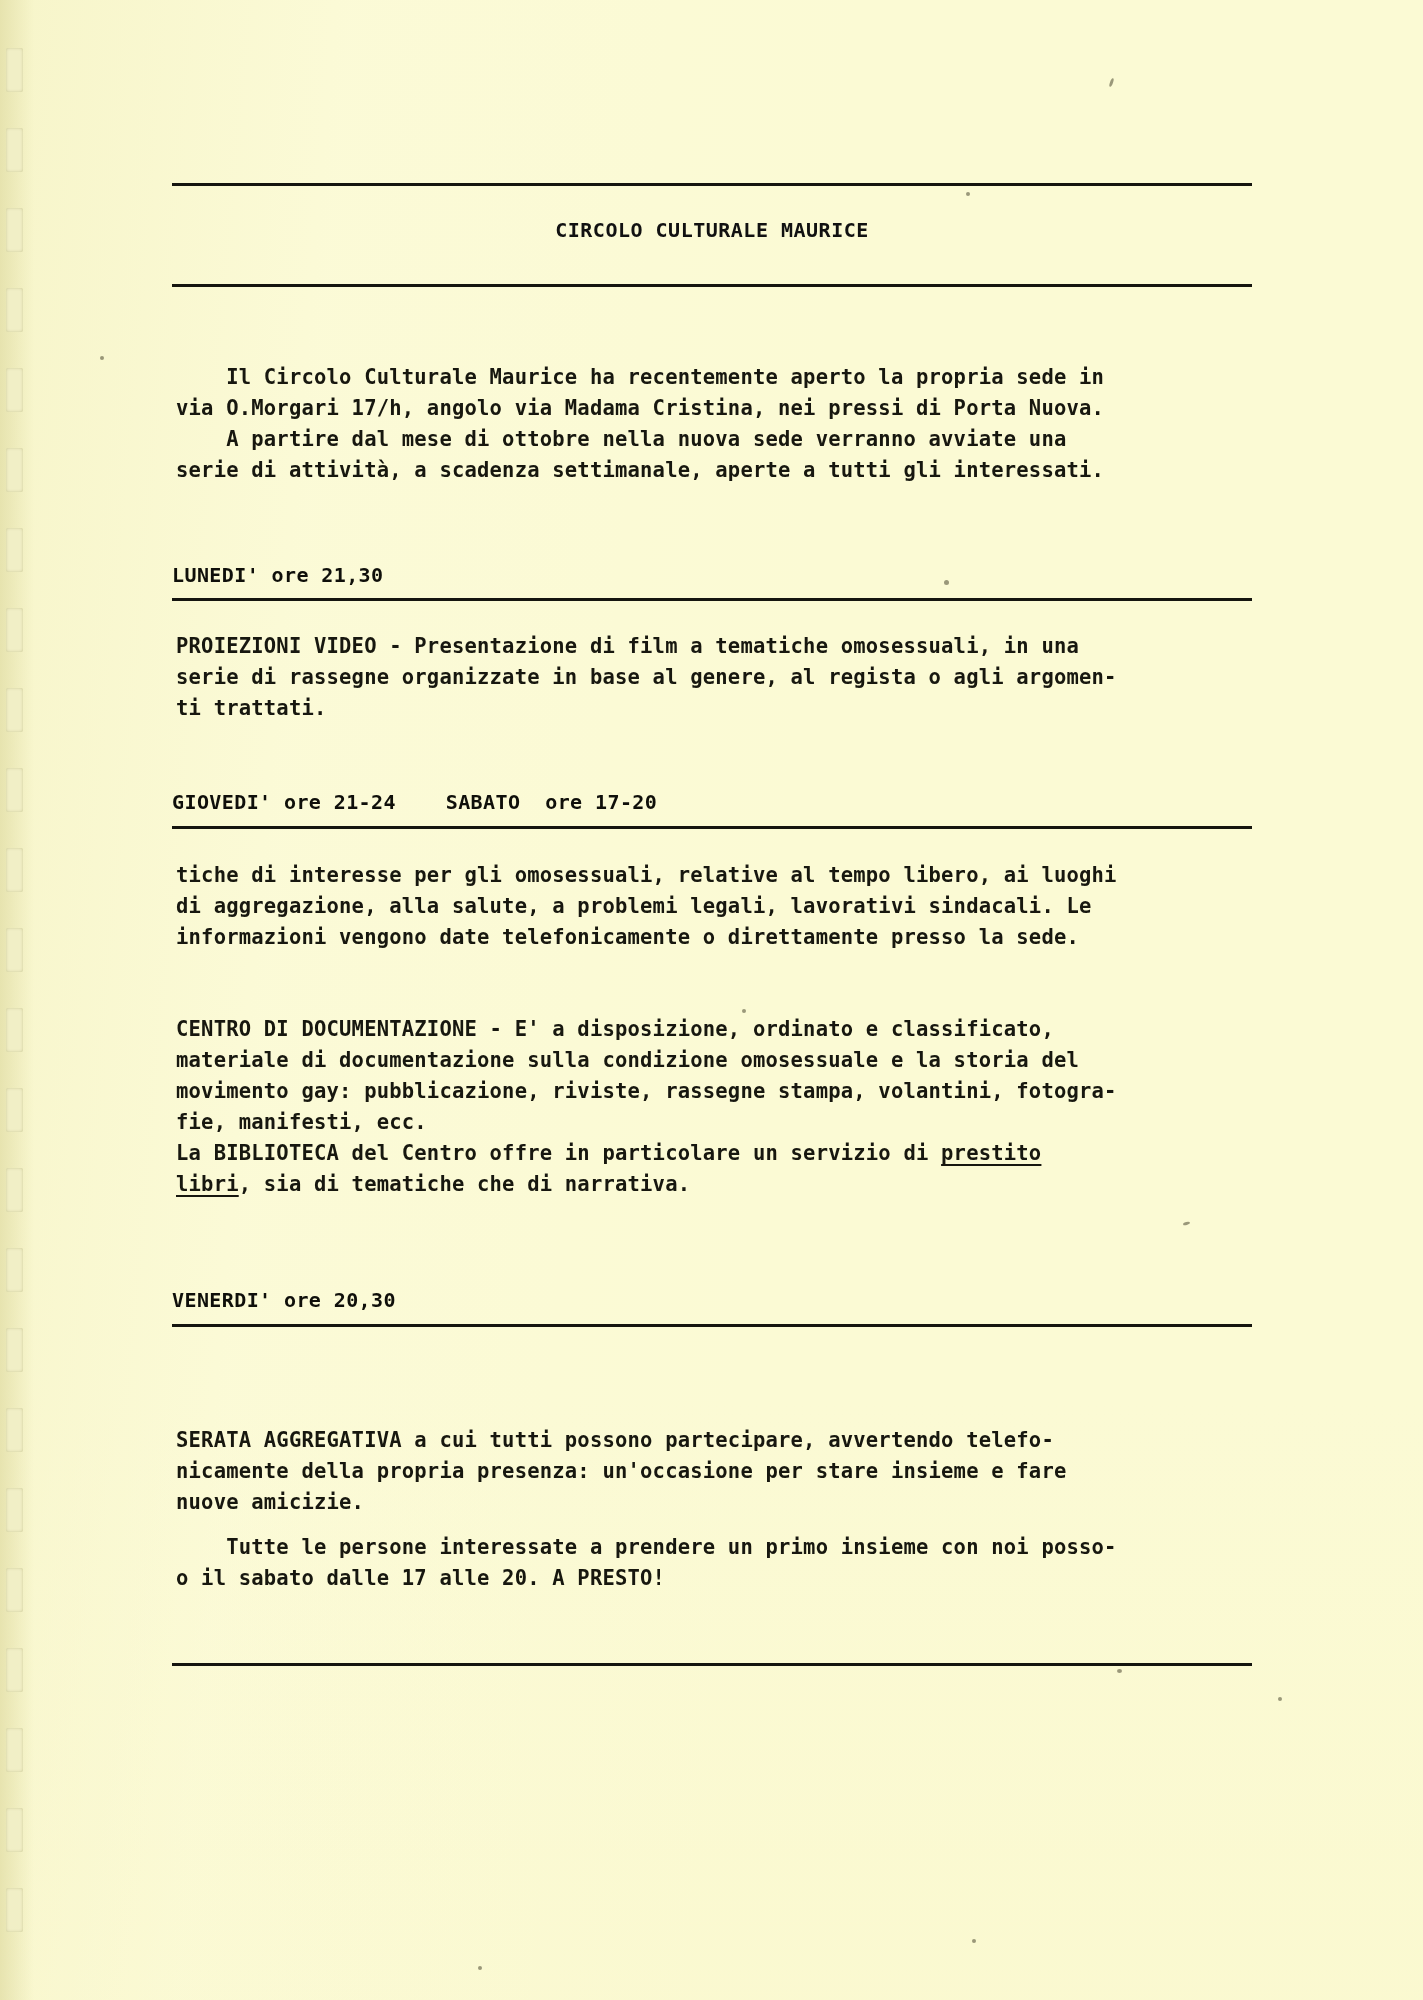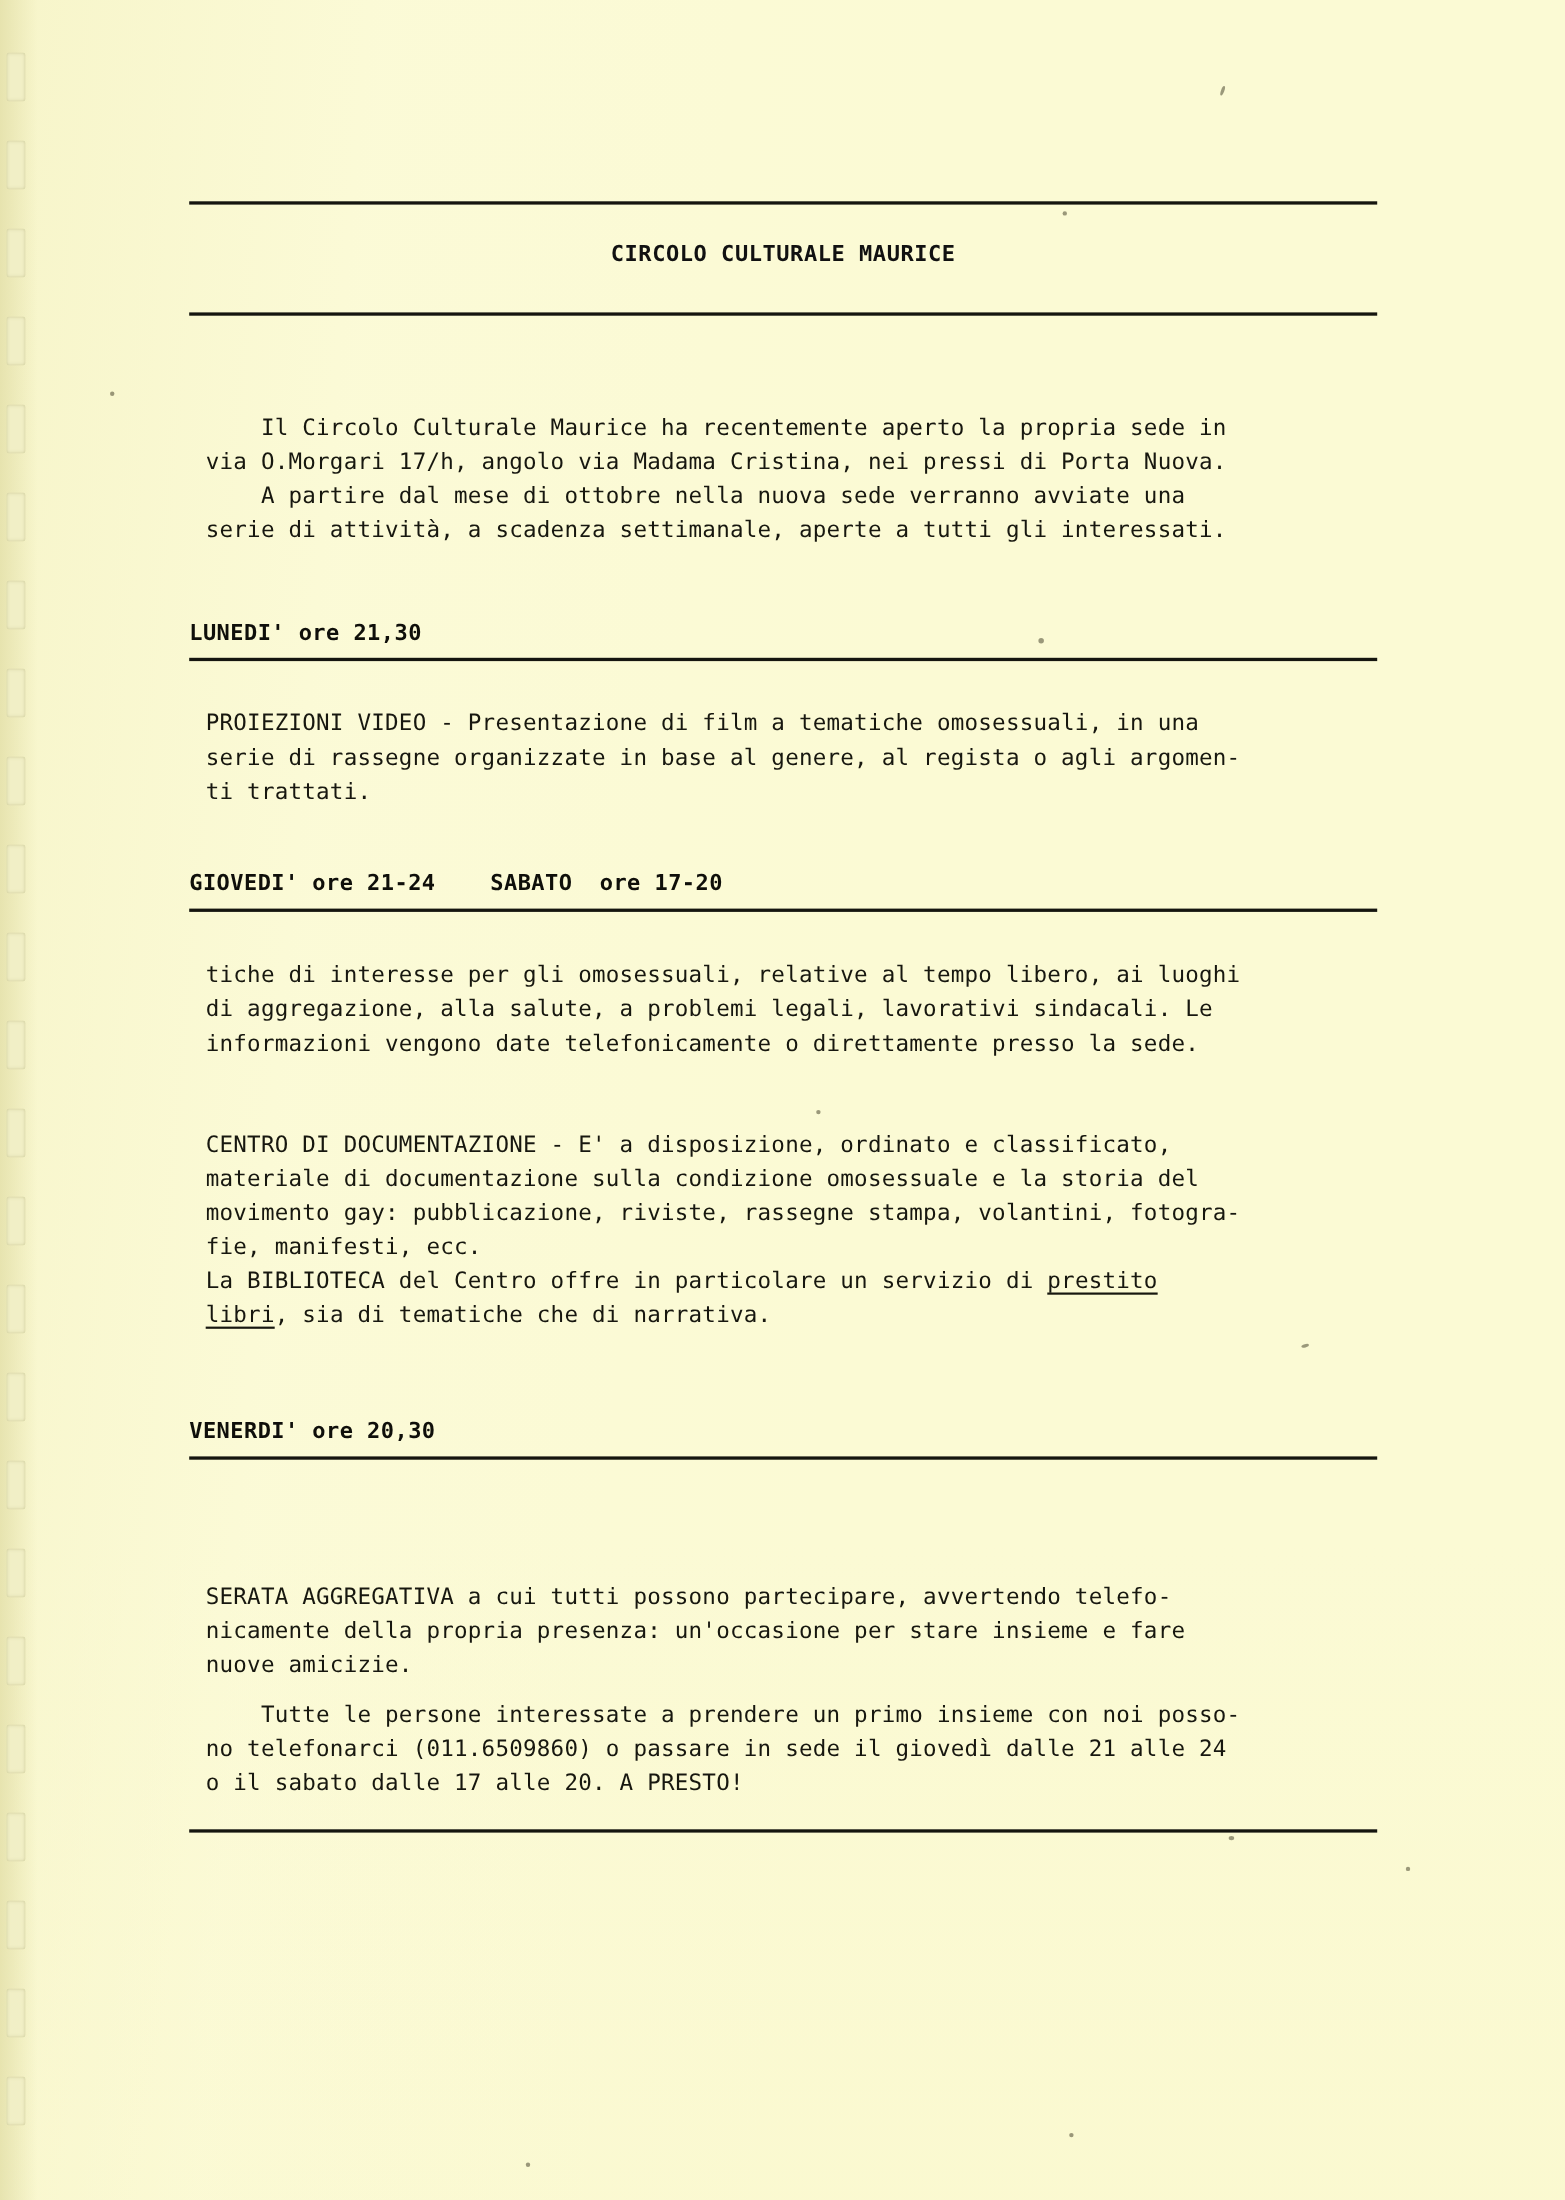--- a/index.html
+++ b/index.html
@@ -54,24 +54,25 @@
     text-align:center;
     font-weight:700;
     font-size:20px;
     letter-spacing:.5px;
     color:#111;
   }
 
   p.para{
     font-size:20.5px;
     line-height:31px;
-    margin:15px;
+    margin:4px;
     text-align:justify;
     color:#17170f;
     letter-spacing:.2px;
+    font-weight:bold;
   }
 
   .line{ display:block; white-space:pre; }
 
   .daybar{
     text-align:left;
     font-weight:700;
     font-size:20px;
     letter-spacing:.4px;
     color:#0f0f0a;
@@ -186,21 +187,20 @@
       <p class="para">
         <span class="line">SERATA AGGREGATIVA a cui tutti possono partecipare, avvertendo telefo-</span>
         <span class="line">nicamente della propria presenza: un'occasione per stare insieme e fare</span>
         <span class="line">nuove amicizie.</span>
       </p>
     </div>
 
     <div style="position:absolute; top:1528px; left:0; width:1080px;">
       <p class="para">
         <span class="line">    Tutte le persone interessate a prendere un primo insieme con noi posso-</span>
-        <span class="line">no telefonarci (011.6509860) o passare in sede il giovedì dalle 21 alle 24</span>
         <span class="line">o il sabato dalle 17 alle 20. A PRESTO!</span>
       </p>
     </div>
 
     <div style="position:absolute; top:1663px; left:0; width:1080px;">
       <hr class="rule">
     </div>
 
   </div>
 

